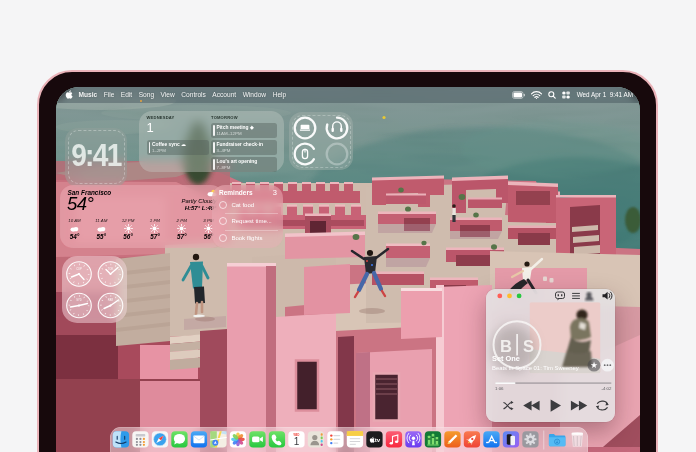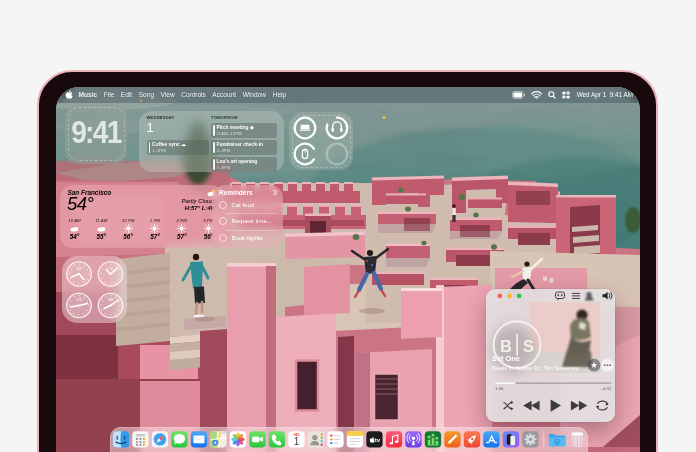--- a/index.html
+++ b/index.html
@@ -7,21 +7,21 @@
 .device{position:absolute;left:36.5px;top:69.5px;width:621px;height:420px;background:#17090c;border:2.5px solid #eab3b9;border-radius:35px 35px 0 0;box-sizing:border-box;}
 .screen{position:absolute;left:56px;top:86.5px;width:584px;height:380px;border-radius:23px 23px 0 0;overflow:hidden;background:#4c837d;}
 .wall{position:absolute;left:0;top:0;}
 
 .menubar{position:absolute;left:0;top:0;width:584px;height:16.5px;background:rgba(52,68,78,0.38);backdrop-filter:blur(4px);display:flex;align-items:center;color:rgba(255,255,255,0.93);font-size:6.6px;}
 .menubar .mi{margin-right:6.5px;white-space:nowrap;text-shadow:0 0 2px rgba(0,0,0,0.25);}
 .menubar .apl{margin-left:10px;margin-right:9px;font-size:8.5px;}
 .mright{position:absolute;right:7px;top:0;height:16.5px;display:flex;align-items:center;color:#fff;font-size:6.35px;}
 
 .wg{position:absolute;backdrop-filter:blur(5px) saturate(1.15);border-radius:13px;box-sizing:border-box;}
-.clockwg{left:9px;top:18px;width:62px;height:59px;background:rgba(152,161,157,0.46);}
+.clockwg{left:9px;top:41px;width:62px;height:59px;background:rgba(152,161,157,0.46);}
 .clockwg .dash{position:absolute;inset:2.5px;border:1.3px dashed rgba(240,244,242,0.35);border-radius:10.5px;}
 .clockwg .t{position:absolute;left:0;right:0;top:12px;text-align:center;font-size:26px;font-weight:bold;color:rgba(240,244,242,0.85);letter-spacing:-1.5px;transform:scale(1.08,1.2);}
 .calwg{left:82.5px;top:24.5px;width:145px;height:61px;background:rgba(196,201,196,0.42);color:#fff;}
 .batwg{left:233px;top:25.5px;width:64px;height:58px;background:rgba(168,178,174,0.44);}
 .wxwg{left:3.5px;top:98px;width:164px;height:63.5px;background:rgba(232,176,184,0.50);color:#000000;font-style:italic;}
 .remwg{left:156px;top:98px;width:71px;height:63.5px;background:rgba(232,176,184,0.50);color:#fff;}
 .clkswg{left:6px;top:169px;width:65px;height:67px;background:rgba(242,220,223,0.50);border-radius:15px;}
 .evt{position:relative;border-radius:2.5px;background:rgba(80,94,88,0.42);padding:1.5px 2px 1.5px 5.5px;margin-bottom:2.5px;overflow:hidden;}
 .evt:before{content:"";position:absolute;left:2px;top:2px;bottom:2px;width:1.6px;background:rgba(255,255,255,0.9);border-radius:1px;}
 .evt .e1{font-size:4.9px;font-weight:bold;color:#fff;line-height:6px;white-space:nowrap;}

